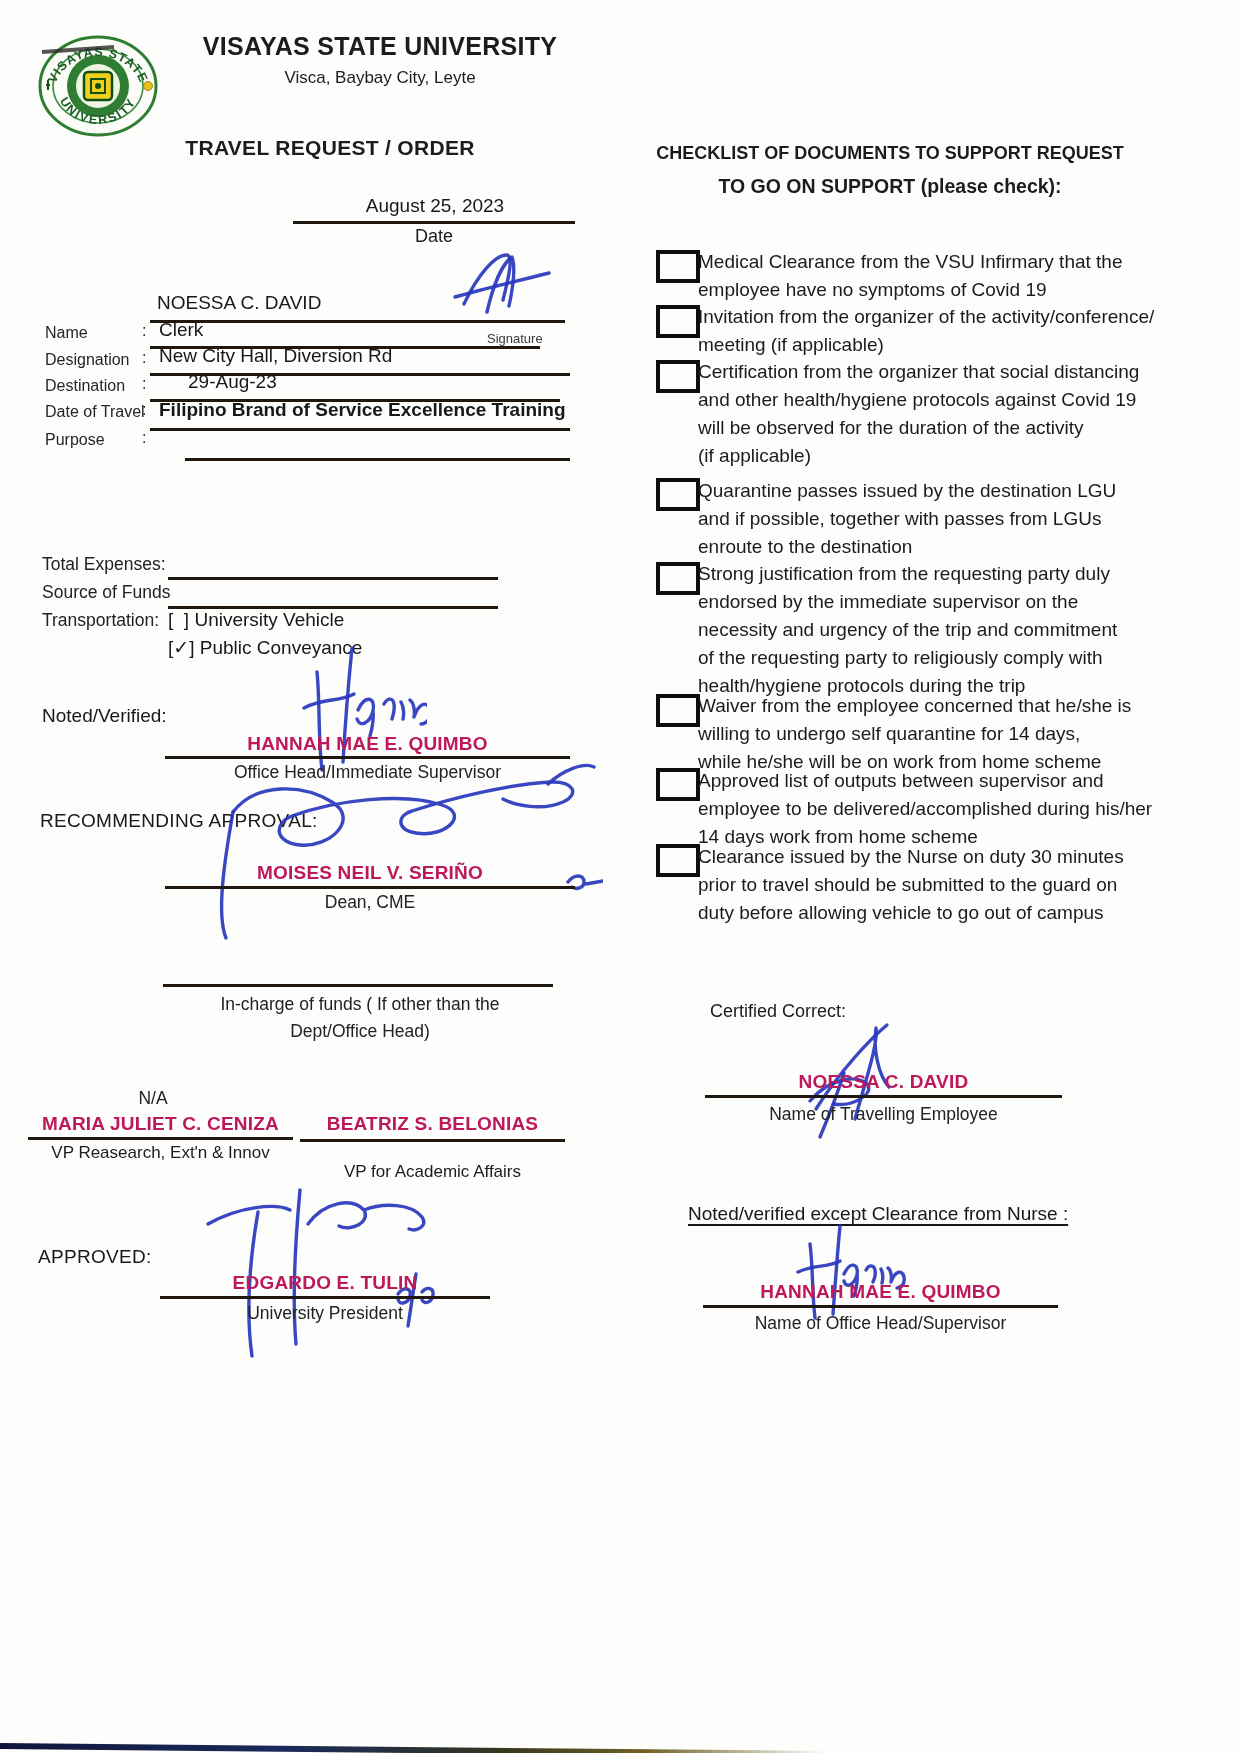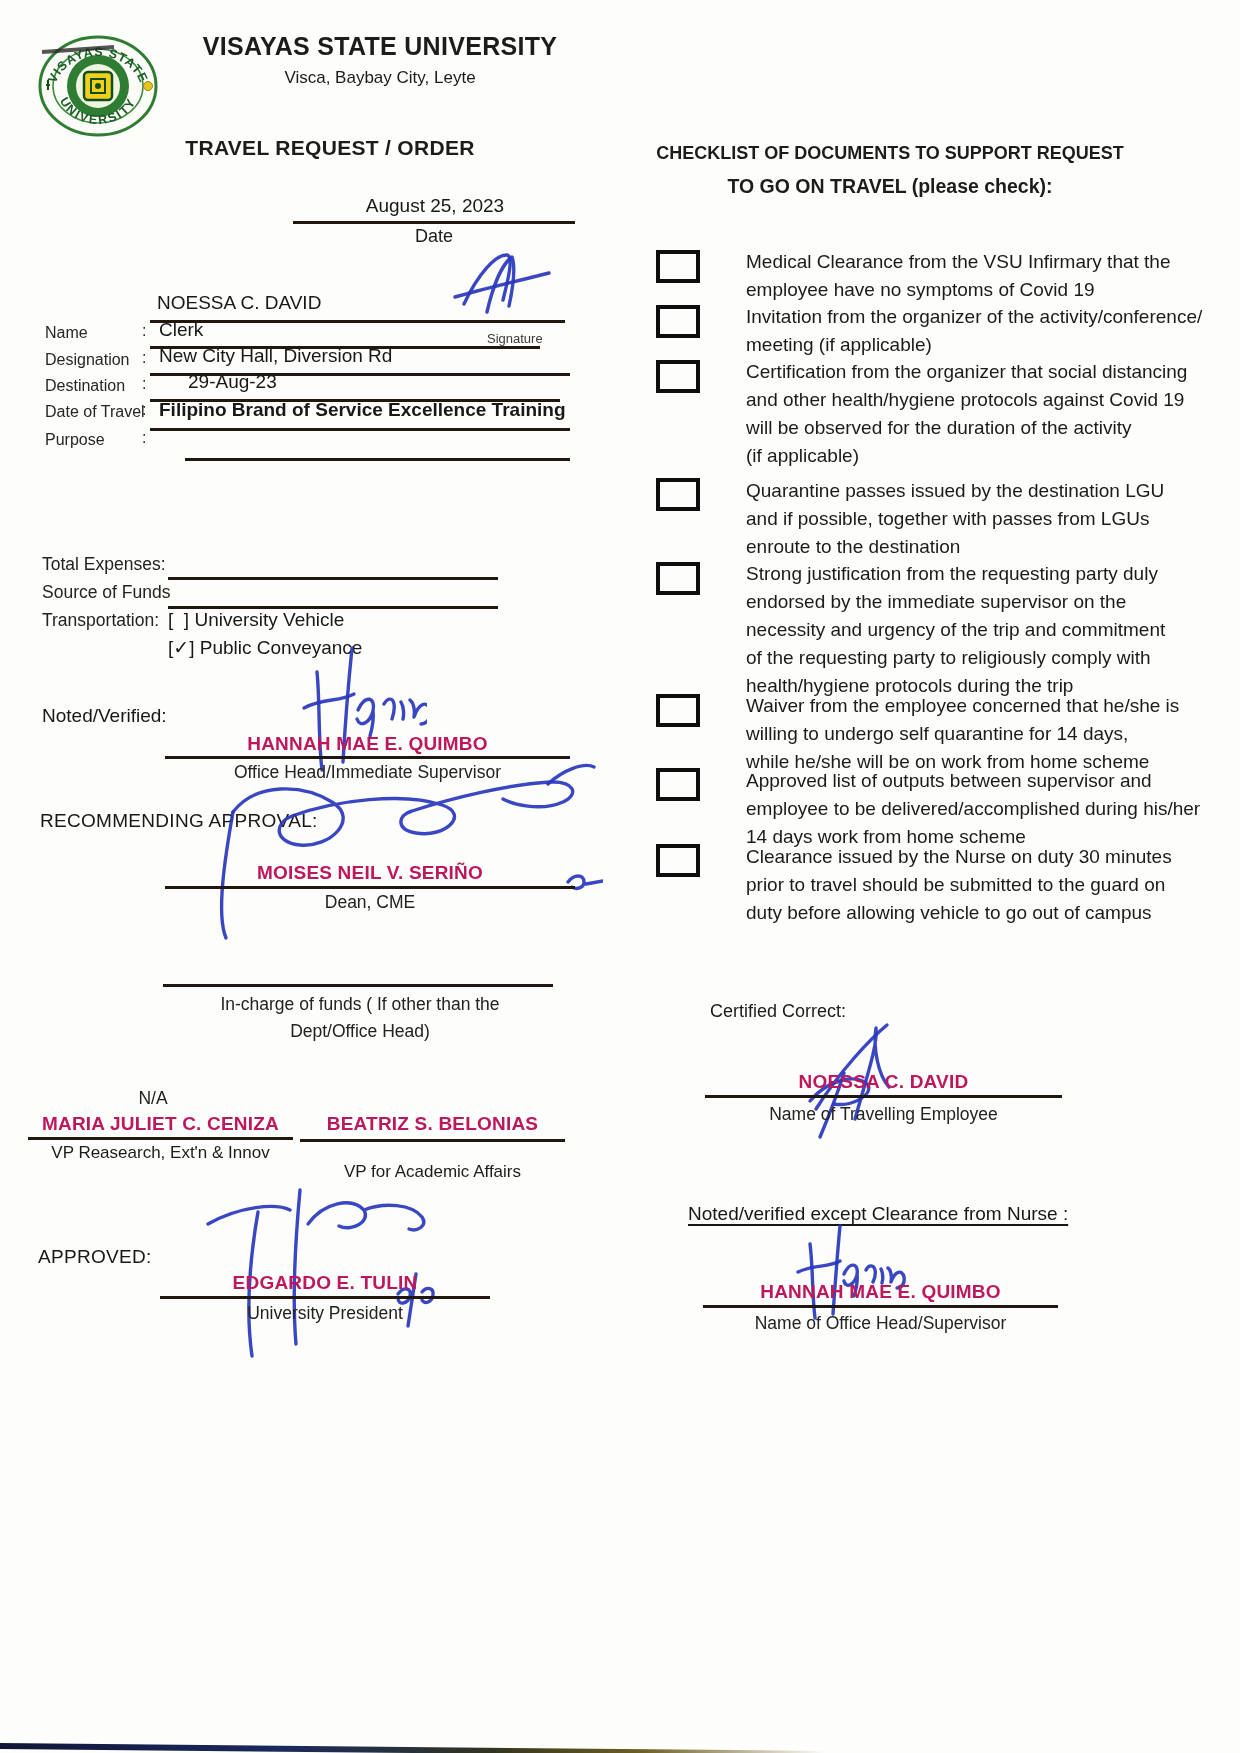--- a/index.html
+++ b/index.html
@@ -13,21 +13,21 @@
   .lbl{font-size:16px;color:#262626;margin-top:28px;}
   .val{font-size:19px;color:#181818;}
   .sm{font-size:13px;color:#3a3a3a;}
   .b{font-weight:bold;}
   .ctr{text-align:center;}
   .pre{white-space:pre-line;}
   .ul{border-bottom:3px solid #20170e;}
   .cap{font-size:17.5px;color:#222;}
   .name{font-size:19px;font-weight:bold;color:#be185d;letter-spacing:.2px;text-align:center;}
   .cb{position:absolute;width:36px;height:25px;border:4px solid #0e0e0e;background:transparent;}
-  .ck-text{font-size:19px;line-height:28px;color:#1b1b1b;white-space:pre-line;margin-left:48px;}
+  .ck-text{font-size:19px;line-height:28px;color:#1b1b1b;white-space:pre-line;}
   .sig path{fill:none;stroke:#2937bd;stroke-width:3.4;stroke-linecap:round;stroke-linejoin:round;opacity:.92;}
   .bracket{white-space:pre;}
   .scan-strip{
     position:absolute;left:-4px;top:1743px;width:830px;height:6px;
     transform:rotate(0.55deg);transform-origin:left center;border-radius:2px;
     background:linear-gradient(90deg,#10163a 0%,#1b2a5c 35%,#33351f 60%,#6e6022 78%,rgba(190,170,80,0) 100%);
   }
 </style>
 </head>
 <body>
@@ -148,21 +148,21 @@
     <path d="M112,8 C107,62 104,116 108,162"></path>
     <path d="M20,42 C52,24 88,21 102,28"></path>
     <path d="M120,42 C136,20 164,15 176,28 C183,40 163,50 151,44 M176,28 C196,20 224,22 234,35 C240,44 229,50 221,47"></path>
     <path d="M210,112 c6,-8 14,-6 12,2 c-2,8 -12,10 -12,2 m18,-24 l-8,52 m14,-34 c5,-6 12,-4 11,3 c-1,7 -8,10 -11,5"></path>
   </svg>
   <div class="abs ctr name" style="left:160px;top:1272px;width:330px;">EDGARDO E. TULIN</div>
   <div class="abs ul" style="left:160px;top:1272px;width:330px;height:24px;"></div>
   <div class="abs ctr cap" style="left:160px;top:1303px;width:330px;">University President</div>
 
   <div class="abs ctr b" style="left:625px;top:143px;width:530px;font-size:18px;">CHECKLIST OF DOCUMENTS TO SUPPORT REQUEST</div>
-  <div class="abs ctr b" style="left:625px;top:175px;width:530px;font-size:19.5px;">TO GO ON TRAVEL (please check):</div>
+  <div class="abs ctr b" style="left:625px;top:175px;width:530px;font-size:19.5px;">TO GO ON SUPPORT (please check):</div>
 
   <div class="cb" style="left:656px;top:250px;"></div>
   <div class="abs ck-text" style="left:698px;top:248px;width:470px;">Medical Clearance from the VSU Infirmary that the
 employee have no symptoms of Covid 19</div>
 
   <div class="cb" style="left:656px;top:305px;"></div>
   <div class="abs ck-text" style="left:698px;top:303px;width:470px;">Invitation from the organizer of the activity/conference/
 meeting (if applicable)</div>
 
   <div class="cb" style="left:656px;top:360px;"></div>

